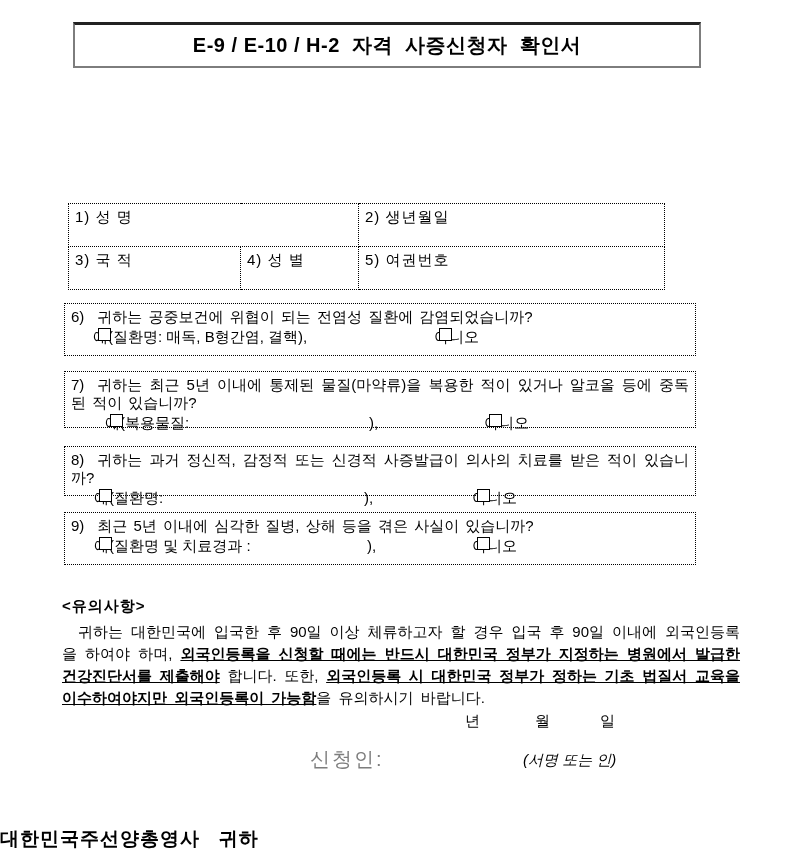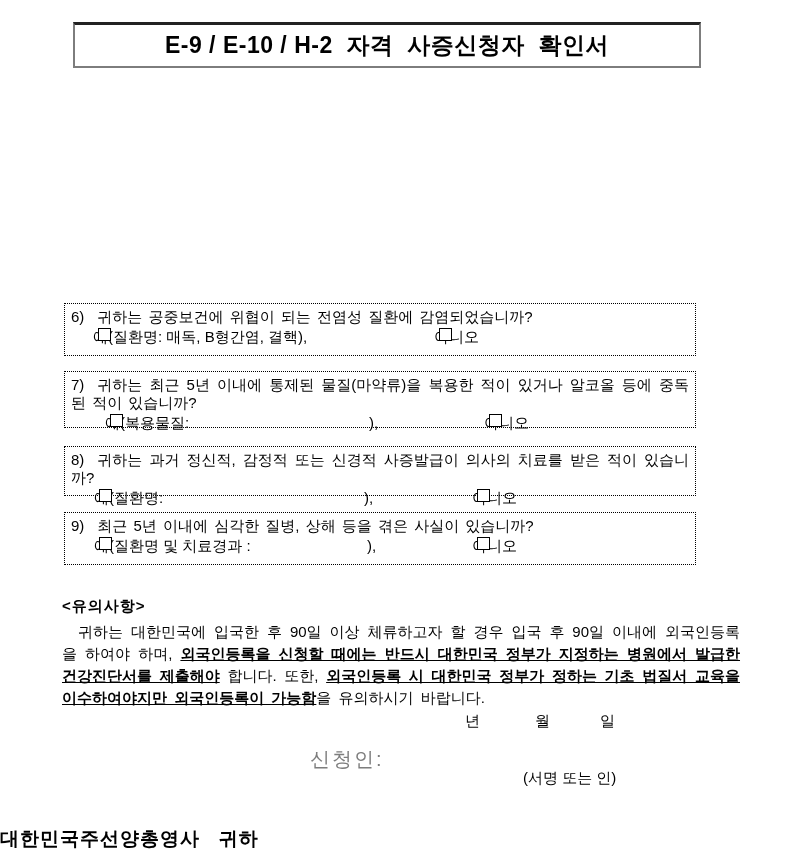--- a/index.html
+++ b/index.html
@@ -9,21 +9,21 @@
     overflow:hidden;
   }
 
   
   .title-box {
     position:absolute; left:73px; top:22px; width:628px; height:46px;
     box-sizing:border-box;
     border:2px solid #7d7d7d; border-top:3px solid #222;
     display:flex; align-items:center; justify-content:center;
   }
-  .title-text { font-size:23px; font-weight:bold; white-space:pre; letter-spacing:0.5px; }
+  .title-text { font-size:20px; font-weight:bold; white-space:pre; letter-spacing:0.5px; }
 
   
   .intro {
     position:absolute; left:62px; top:84px; width:678px;
     font-size:15px; line-height:20px; text-align:justify;
     text-indent:14px; word-spacing:3px;
   }
 
   
   .info-table {
@@ -72,38 +72,66 @@
 
   
   .date-line { position:absolute; left:0; top:712px; width:793px; height:18px; font-size:15px; }
   .date-line span { position:absolute; top:0; }
   .year-lbl  { left:465px; }
   .month-lbl { left:535px; }
   .day-lbl   { left:600px; }
 
   .applicant-line { position:absolute; left:0; top:746px; width:700px; height:30px; }
   .applicant-lbl { position:absolute; left:310px; top:0; font-size:20px; color:#7d7d7d; letter-spacing:2px; }
-  .seal-note { position:absolute; left:523px; top:23px; font-size:15px; white-space:pre; }
+  .seal-note { position:absolute; left:523px; top:5px; font-size:15px; white-space:pre;font-style:italic; }
 
   .addressee {
     position:absolute; left:0; top:826px; width:703px;
     text-align:left; font-size:19px; font-weight:bold; white-space:pre;
     letter-spacing:1px;
   }
 </style>
 </head>
 <body>
 
 <div class="page">
 
   <div class="title-box">
     <span class="title-text">E-9 / E-10 / H-2  자격  사증신청자  확인서</span>
   </div>
 
 
+  <table class="info-table">
+    <colgroup>
+        <col style="width:172px">
+        <col style="width:118px">
+        <col style="width:306px">
+      </colgroup>
+    <tbody>
+        <tr>
+      <td colspan="2">
+        <span>1) 성 명</span>
+      </td>
+      <td>
+        <span>2) 생년월일</span>
+      </td>
+    </tr>
+    <tr>
+      <td>
+        <span>3) 국 적</span>
+      </td>
+      <td>
+        <span>4) 성 별</span>
+      </td>
+      <td>
+        <span>5) 여권번호</span>
+      </td>
+    </tr>
+  </tbody>
+    </table>
 
   <div class="qbox q6">
     <div class="qtext">
       <span class="qnum">6)</span><span>귀하는 공중보건에 위협이 되는 전염성 질환에 감염되었습니까?</span>
     </div>
     <div class="ansline">
       <span class="ansgrp yes-grp">
         <span class="lbl">예</span>
         <span class="cb"></span>
         <span class="lbl">(질환명: 매독, B형간염, 결핵),</span>

